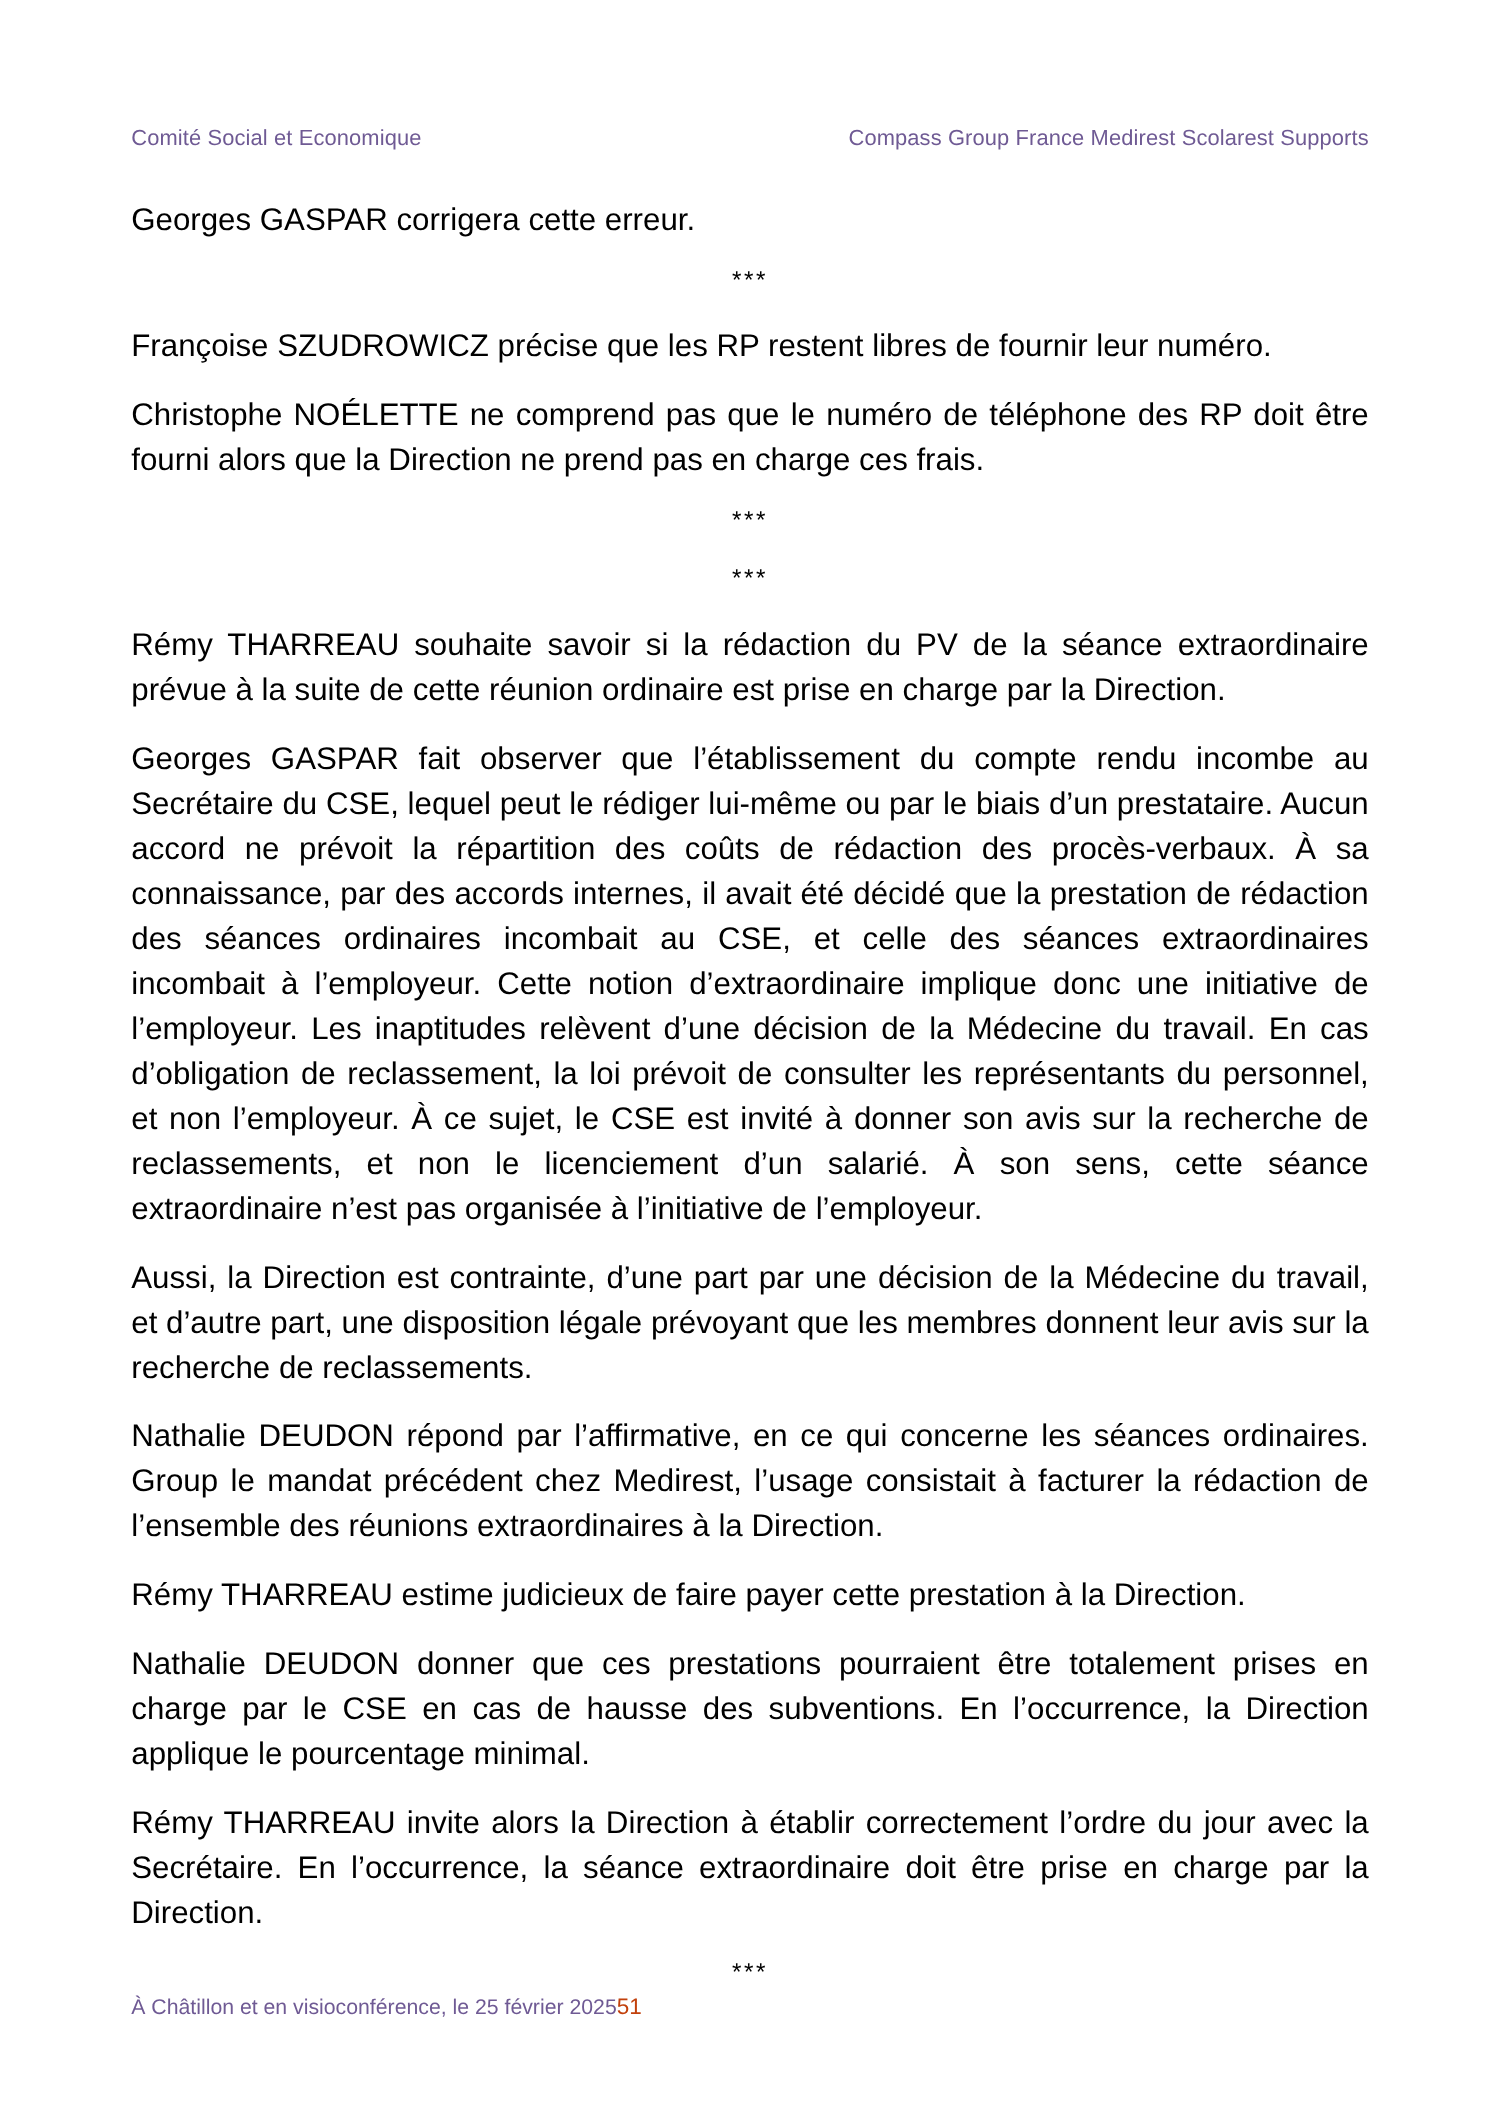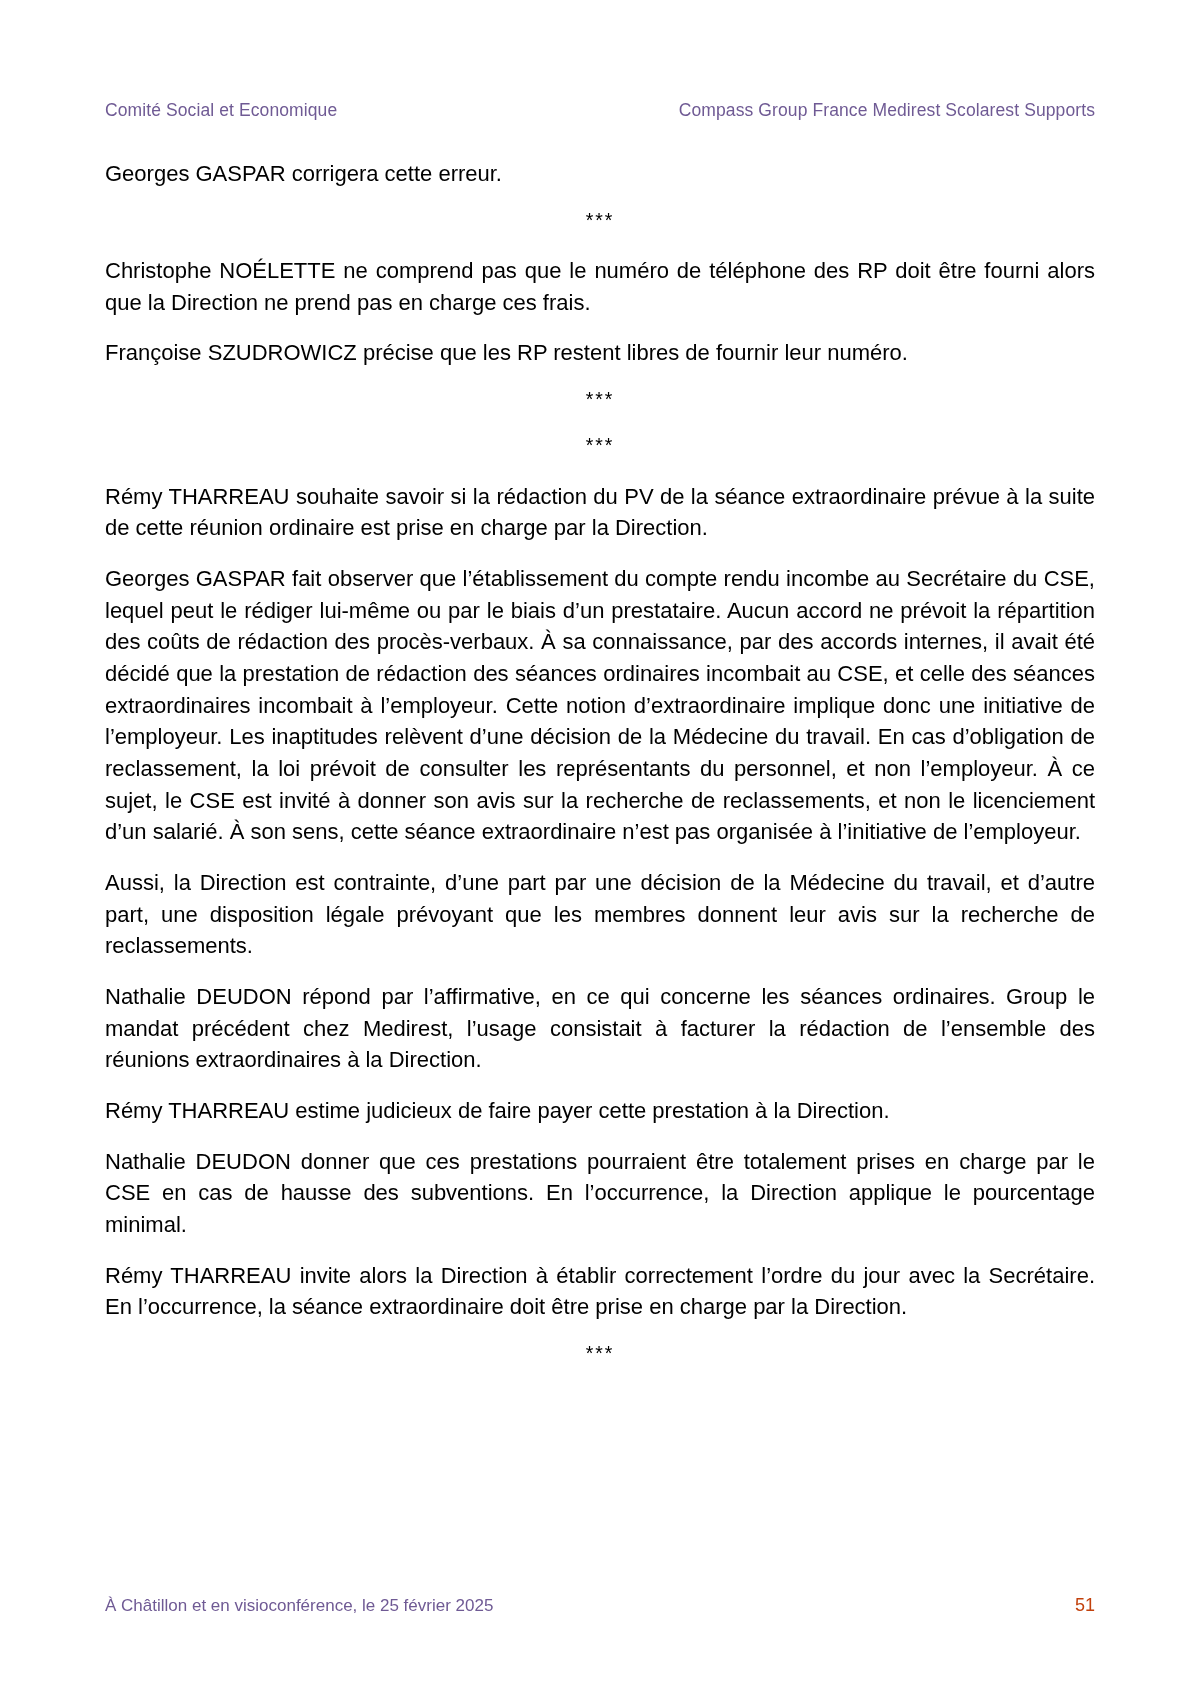--- a/index.html
+++ b/index.html
@@ -43,40 +43,40 @@
   .doc-header .hdr-left { text-align: left; }
   .doc-header .hdr-right { text-align: right; margin-left: 22px; }
 
   
   .doc-footer {
     position: absolute;
     bottom: 82px;
     left: 0;
     right: 0;
     display: flex;
-    justify-content: space-between;
+    justify-content: flex-start;
     align-items: baseline;
     font-size: 17px;
     color: #6f5a94;
   }
   .doc-footer .page-num {
     color: #c2410c;
     font-size: 18px;
   }
 
   
   .doc-body {
     position: absolute;
     top: 158px;
     left: 0;
     right: 0;
   }
   p.para {
     margin: 0 0 19px 0;
-    font-size: 22px;
+    font-size: 25px;
     line-height: 1.44;
     text-align: justify;
     text-justify: inter-word;
     color: #000000;
     hyphens: none;
   }
   .sep {
     margin: 17px 0 23px 0;
     text-align: center;
     font-size: 19.4px;
@@ -94,22 +94,22 @@
     <div class="doc-header">
       <div class="hdr-left">Comité Social et Economique</div>
       <div class="hdr-right">Compass Group France Medirest Scolarest Supports</div>
     </div>
 
     <div class="doc-body">
 
       <p class="para">Georges GASPAR corrigera cette erreur.</p>
       <div class="sep">***</div>
 
+      <p class="para">Françoise SZUDROWICZ précise que les RP restent libres de fournir leur numéro.</p>
       <p class="para">Christophe NOÉLETTE ne comprend pas que le numéro de téléphone des RP doit être fourni alors que la Direction ne prend pas en charge ces frais.</p>
-      <p class="para">Françoise SZUDROWICZ précise que les RP restent libres de fournir leur numéro.</p>
       <div class="sep">***</div>
 
       <div class="sep">***</div>
 
       <p class="para">Rémy THARREAU souhaite savoir si la rédaction du PV de la séance extraordinaire prévue à la suite de cette réunion ordinaire est prise en charge par la Direction.</p>
       <p class="para">Georges GASPAR fait observer que l’établissement du compte rendu incombe au Secrétaire du CSE, lequel peut le rédiger lui-même ou par le biais d’un prestataire. Aucun accord ne prévoit la répartition des coûts de rédaction des procès-verbaux. À sa connaissance, par des accords internes, il avait été décidé que la prestation de rédaction des séances ordinaires incombait au CSE, et celle des séances extraordinaires incombait à l’employeur. Cette notion d’extraordinaire implique donc une initiative de l’employeur. Les inaptitudes relèvent d’une décision de la Médecine du travail. En cas d’obligation de reclassement, la loi prévoit de consulter les représentants du personnel, et non l’employeur. À ce sujet, le CSE est invité à donner son avis sur la recherche de reclassements, et non le licenciement d’un salarié. À son sens, cette séance extraordinaire n’est pas organisée à l’initiative de l’employeur.</p>
       <p class="para">Aussi, la Direction est contrainte, d’une part par une décision de la Médecine du travail, et d’autre part, une disposition légale prévoyant que les membres donnent leur avis sur la recherche de reclassements.</p>
       <p class="para">Nathalie DEUDON répond par l’affirmative, en ce qui concerne les séances ordinaires. Group le mandat précédent chez Medirest, l’usage consistait à facturer la rédaction de l’ensemble des réunions extraordinaires à la Direction.</p>
       <p class="para">Rémy THARREAU estime judicieux de faire payer cette prestation à la Direction.</p>
       <p class="para">Nathalie DEUDON donner que ces prestations pourraient être totalement prises en charge par le CSE en cas de hausse des subventions. En l’occurrence, la Direction applique le pourcentage minimal.</p>

